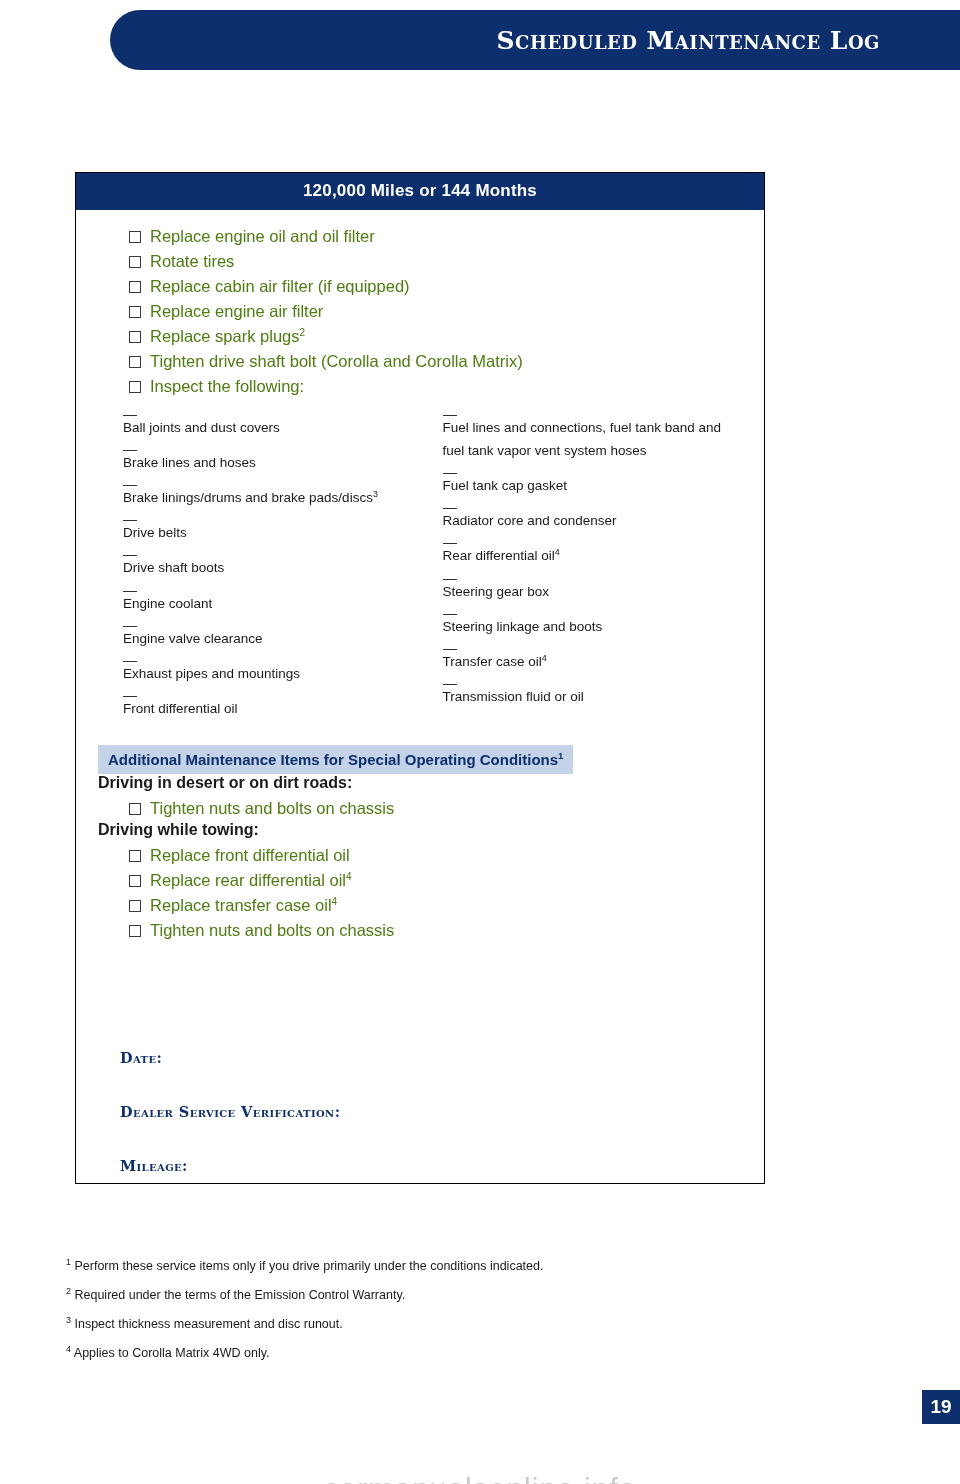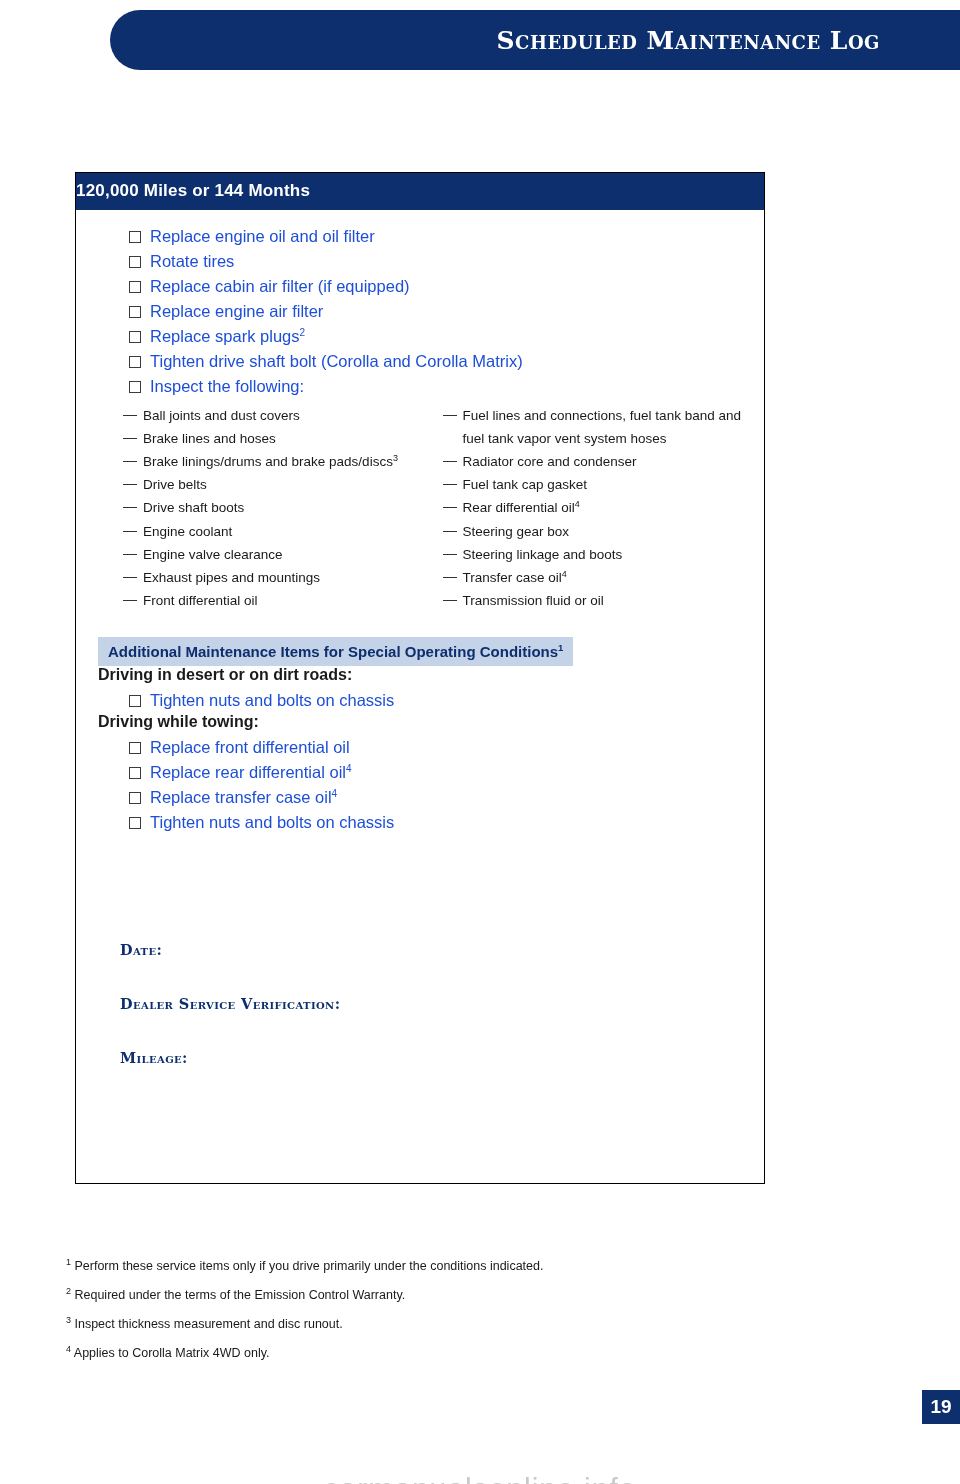--- a/index.html
+++ b/index.html
@@ -47,38 +47,39 @@
     top: 172px;
     width: 690px;
     border: 1px solid #000000;
     box-sizing: border-box;
     background: #ffffff;
     height: 1012px;
   }
   .box-title-bar {
     background: #0d2f6e;
     color: #ffffff;
+    text-align: center;
     font-size: 17px;
     font-weight: bold;
     padding: 8px 0 9px 0;
     letter-spacing: 0.2px;
   }
   .box-body {
     padding: 14px 22px 0 22px;
   }
 
   
   ul.checklist {
     list-style: none;
     margin: 0;
     padding: 0;
   }
   ul.checklist li {
     font-size: 16.5px;
-    color: #1d4ed8;
+    color: #4d7c0f;
     line-height: 1.52;
     display: flex;
     align-items: flex-start;
     padding-left: 31px;
   }
   .cbox {
     display: inline-block;
     width: 10px;
     height: 10px;
     border: 1.6px solid #3b3b3b;
@@ -103,20 +104,21 @@
   }
   .inspect-col.right {
     padding-left: 10px;
   }
   .inspect-item {
     font-size: 13.5px;
     color: #1a1a1a;
     line-height: 1.72;
     display: flex;
     align-items: flex-start;
+    flex-direction: column;
   }
   .blank-line {
     display: inline-block;
     width: 14px;
     border-bottom: 1.3px solid #333;
     margin-right: 6px;
     margin-top: 11px;
     flex: 0 0 auto;
   }
   .inspect-item sup {
@@ -285,25 +287,25 @@
             <span>Front differential oil</span>
           </div>
         </div>
       <div class="inspect-col right" id="inspect-right">
           <div class="inspect-item">
             <span class="blank-line"></span>
             <span>Fuel lines and connections, fuel tank band and fuel tank vapor vent system hoses</span>
           </div>
           <div class="inspect-item">
             <span class="blank-line"></span>
+            <span>Fuel tank cap gasket</span>
+          </div>
+          <div class="inspect-item">
+            <span class="blank-line"></span>
             <span>Radiator core and condenser</span>
-          </div>
-          <div class="inspect-item">
-            <span class="blank-line"></span>
-            <span>Fuel tank cap gasket</span>
           </div>
           <div class="inspect-item">
             <span class="blank-line"></span>
             <span>Rear differential oil<sup>4</sup></span>
           </div>
           <div class="inspect-item">
             <span class="blank-line"></span>
             <span>Steering gear box</span>
           </div>
           <div class="inspect-item">

